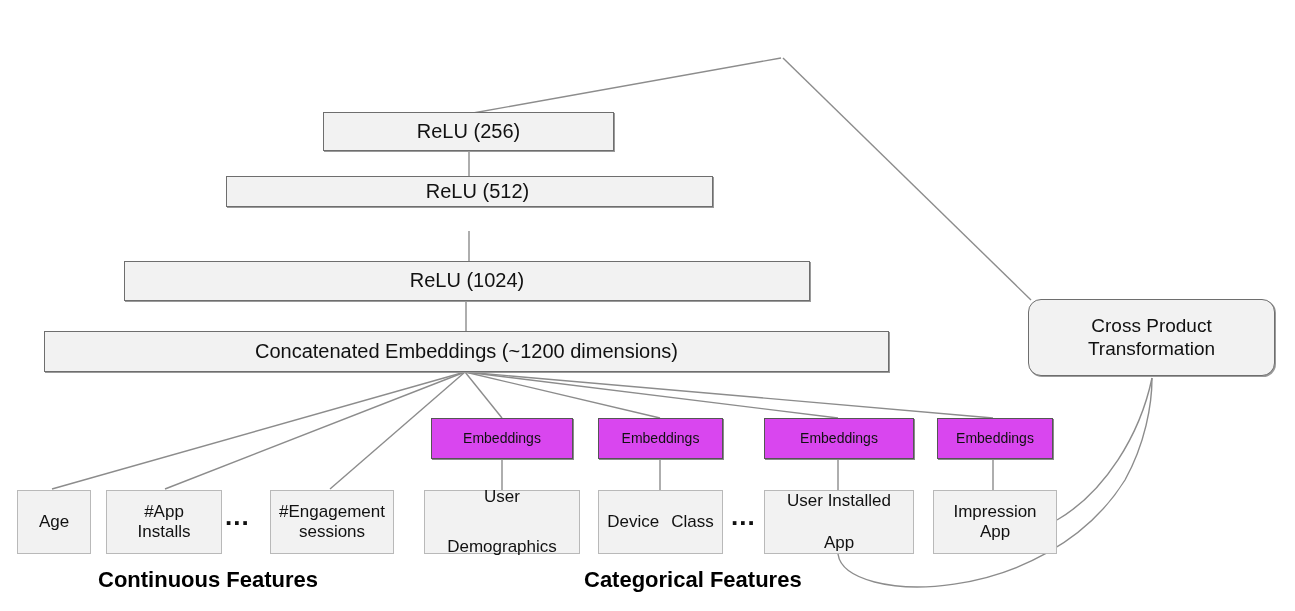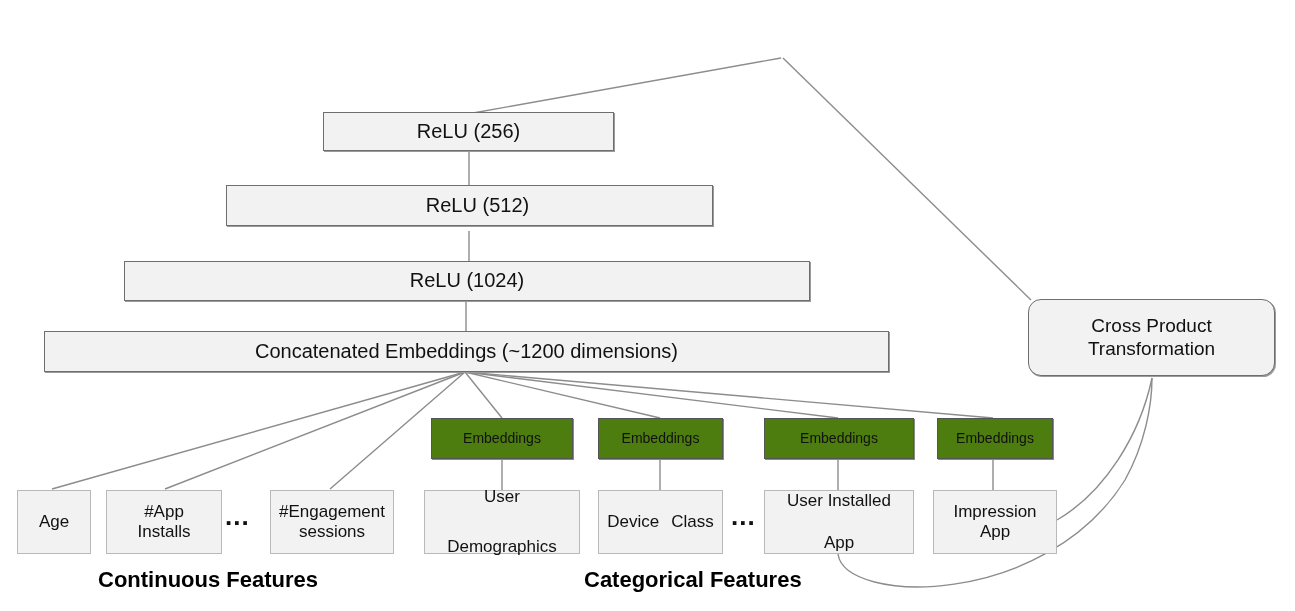--- a/index.html
+++ b/index.html
@@ -34,21 +34,21 @@
     color: #111111;
     background: #f2f2f2;
     border: 1px solid #7d7d7d;
     z-index: 2;
   }
   .node.shadowed {
     border: 1px solid #6e6e6e;
     box-shadow: 1px 1px 0 0 #9a9a9a;
   }
   .node.embedding {
-    background: #4d7c0f;
+    background: #d946ef;
     border: 1px solid #555555;
     box-shadow: 1px 1px 0 0 #8a8a8a;
     font-size: 14px;
   }
   .node.light-thin {
     border: 1px solid #b9b9b9;
     background: #f2f2f2;
     box-shadow: none;
   }
   .fs-20 { font-size: 20px; }
@@ -111,21 +111,21 @@
       <path d="M 838 554 C 845 605, 1045 608, 1125 480 C 1145 444, 1152 405, 1152 378"></path>
       <path d="M 1057 520 C 1105 492, 1140 435, 1152 378"></path>
     </g>
   </svg>
 
 
   <div class="node shadowed fs-20" style="left:323px; top:112px; width:291px; height:39px;">
     <span>ReLU (256)</span>
   </div>
 
-  <div class="node shadowed fs-20" style="left:226px; top:185px; width:487px; height:41px;padding-left:16px;">
+  <div class="node shadowed fs-20" style="left:226px; top:176px; width:487px; height:31px;padding-left:16px;">
     <span>ReLU (512)</span>
   </div>
 
   <div class="node shadowed fs-20" style="left:124px; top:261px; width:686px; height:40px;">
     <span>ReLU (1024)</span>
   </div>
 
   <div class="node shadowed fs-20" style="left:44px; top:331px; width:845px; height:41px;">
     <span>Concatenated Embeddings (~1200 dimensions)</span>
   </div>

